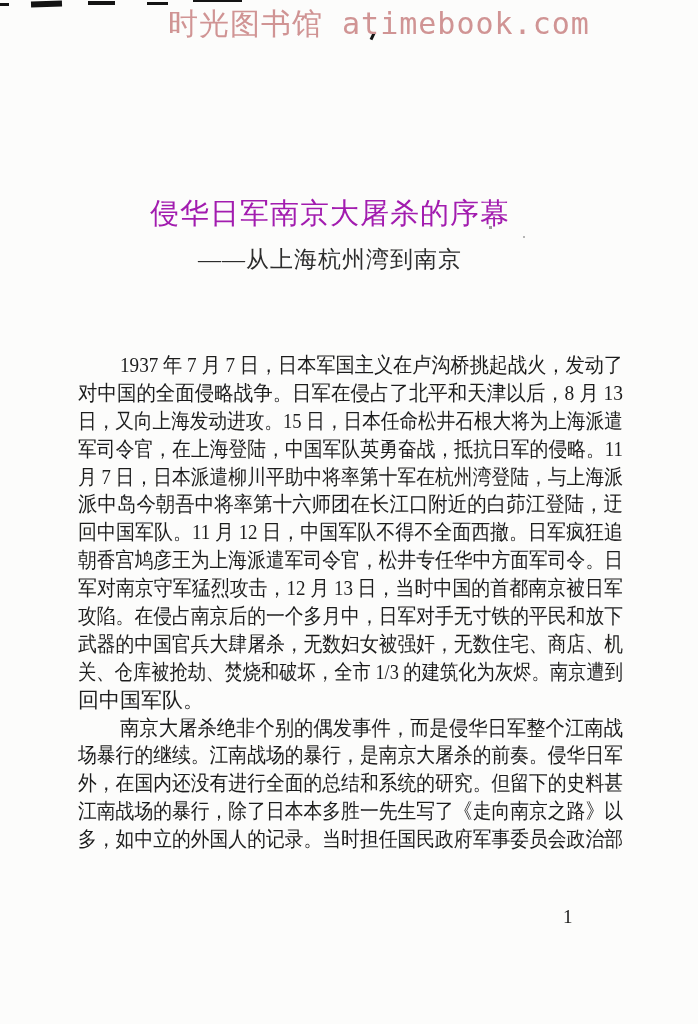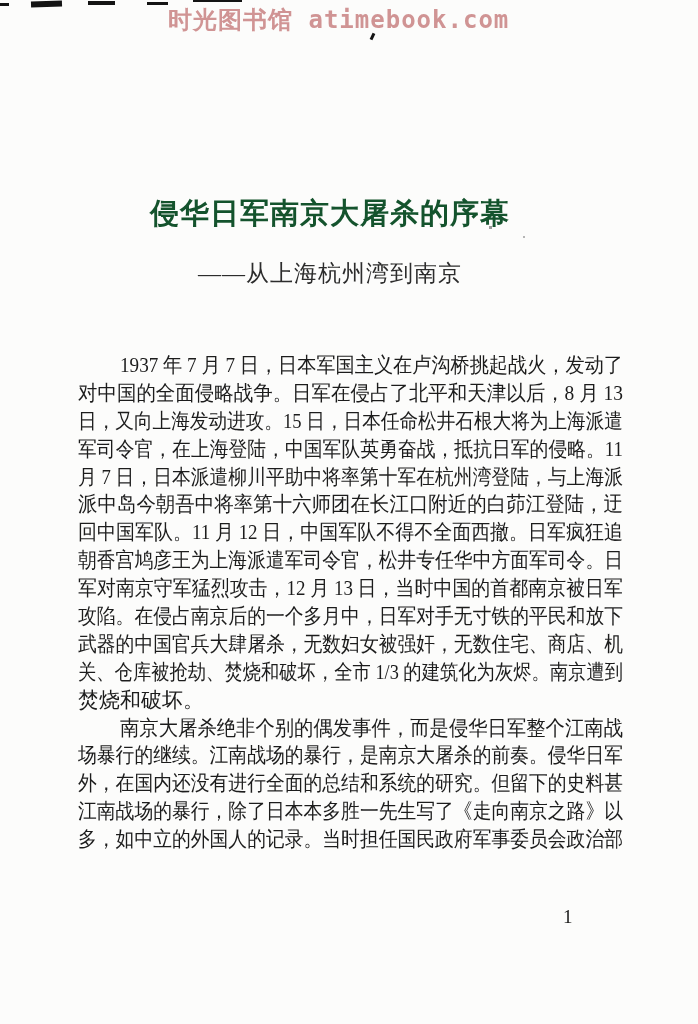--- a/index.html
+++ b/index.html
@@ -23,42 +23,41 @@
   .a5 { left: 193px; top: 0px; width: 49px; height: 2px; }
   .a6 { left: 371px; top: 33px; width: 3px; height: 7px; transform: rotate(25deg); }
   .a7 { left: 489px; top: 226px; width: 3px; height: 3px; background: #9a9a9a; }
   .a8 { left: 523px; top: 236px; width: 2px; height: 2px; background: #b5b5b5; }
 
   .watermark {
     position: absolute;
     left: 168px;
     top: 4px;
     font-family: "DejaVu Sans Mono", monospace;
-    font-size: 24px;
+    font-size: 30px;
     letter-spacing: 1px;
     white-space: nowrap;
-    font-weight: bold;
   }
 
   .title-block {
     position: absolute;
     left: 38px;
     top: 194px;
     width: 584px;
     text-align: center;
   }
   .main-title {
     margin: 0;
     font-size: 29px;
-    font-weight: bold;
+    font-weight: normal;
     letter-spacing: 1px;
-    color: #14532d;
+    color: #a21caf;
   }
   .subtitle {
-    margin-top: 24px;
+    margin-top: 10px;
     font-size: 23px;
     font-weight: normal;
     letter-spacing: 1px;
     color: #2c2c2c;
   }
 
   .body-text {
     position: absolute;
     left: 78px;
     top: 352px;
@@ -111,21 +110,21 @@
       <div class="bodyline"><span class="lt" style="transform: scaleX(0.887261);">日，又向上海发动进攻。15 日，日本任命松井石根大将为上海派遣</span></div>
       <div class="bodyline"><span class="lt" style="transform: scaleX(0.896036);">军司令官，在上海登陆，中国军队英勇奋战，抵抗日军的侵略。11</span></div>
       <div class="bodyline"><span class="lt" style="transform: scaleX(0.89491);">月 7 日，日本派遣柳川平助中将率第十军在杭州湾登陆，与上海派</span></div>
       <div class="bodyline"><span class="lt" style="transform: scaleX(0.926871);">派中岛今朝吾中将率第十六师团在长江口附近的白茆江登陆，迂</span></div>
       <div class="bodyline"><span class="lt" style="transform: scaleX(0.903838);">回中国军队。11 月 12 日，中国军队不得不全面西撤。日军疯狂追</span></div>
       <div class="bodyline"><span class="lt" style="transform: scaleX(0.89491);">朝香宫鸠彦王为上海派遣军司令官，松井专任华中方面军司令。日</span></div>
       <div class="bodyline"><span class="lt" style="transform: scaleX(0.902692);">军对南京守军猛烈攻击，12 月 13 日，当时中国的首都南京被日军</span></div>
       <div class="bodyline"><span class="lt" style="transform: scaleX(0.89491);">攻陷。在侵占南京后的一个多月中，日军对手无寸铁的平民和放下</span></div>
       <div class="bodyline"><span class="lt" style="transform: scaleX(0.89491);">武器的中国官兵大肆屠杀，无数妇女被强奸，无数住宅、商店、机</span></div>
       <div class="bodyline"><span class="lt" style="transform: scaleX(0.871521);">关、仓库被抢劫、焚烧和破坏，全市 1/3 的建筑化为灰烬。南京遭到</span></div>
-      <div class="bodyline"><span class="lt">焚烧和破坏。</span></div>
+      <div class="bodyline"><span class="lt">回中国军队。</span></div>
       <div class="bodyline indent"><span class="lt" style="transform: scaleX(0.921245);">南京大屠杀绝非个别的偶发事件，而是侵华日军整个江南战</span></div>
       <div class="bodyline"><span class="lt" style="transform: scaleX(0.89491);">场暴行的继续。江南战场的暴行，是南京大屠杀的前奏。侵华日军</span></div>
       <div class="bodyline"><span class="lt" style="transform: scaleX(0.89491);">外，在国内还没有进行全面的总结和系统的研究。但留下的史料甚</span></div>
       <div class="bodyline"><span class="lt" style="transform: scaleX(0.89491);">江南战场的暴行，除了日本本多胜一先生写了《走向南京之路》以</span></div>
       <div class="bodyline"><span class="lt" style="transform: scaleX(0.89491);">多，如中立的外国人的记录。当时担任国民政府军事委员会政治部</span></div>
     </div>
 
   <div class="page-number">1</div>
 </div>
 

